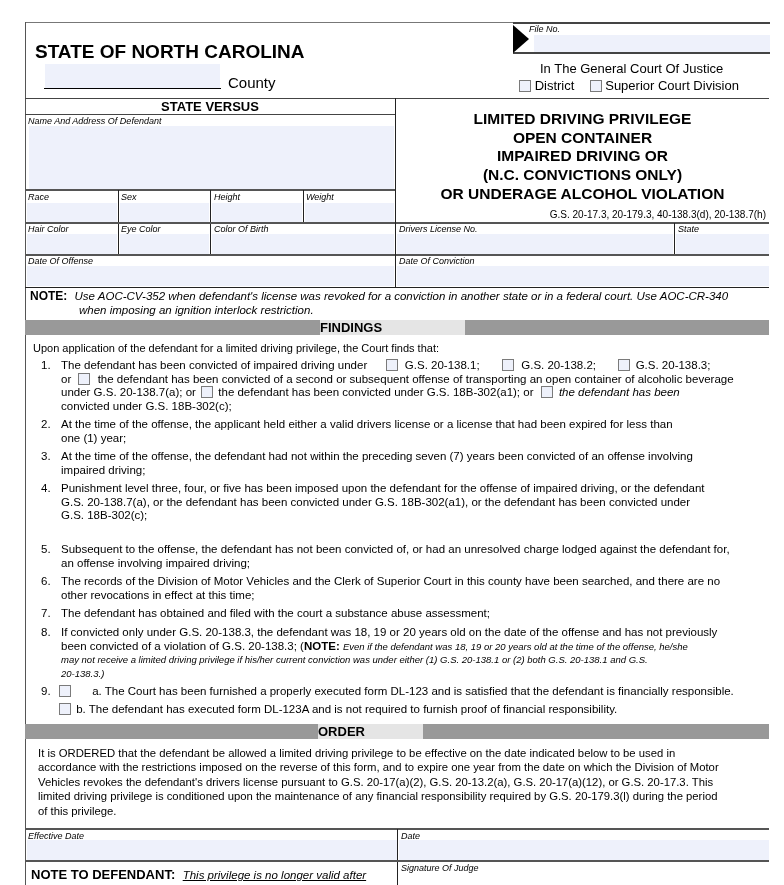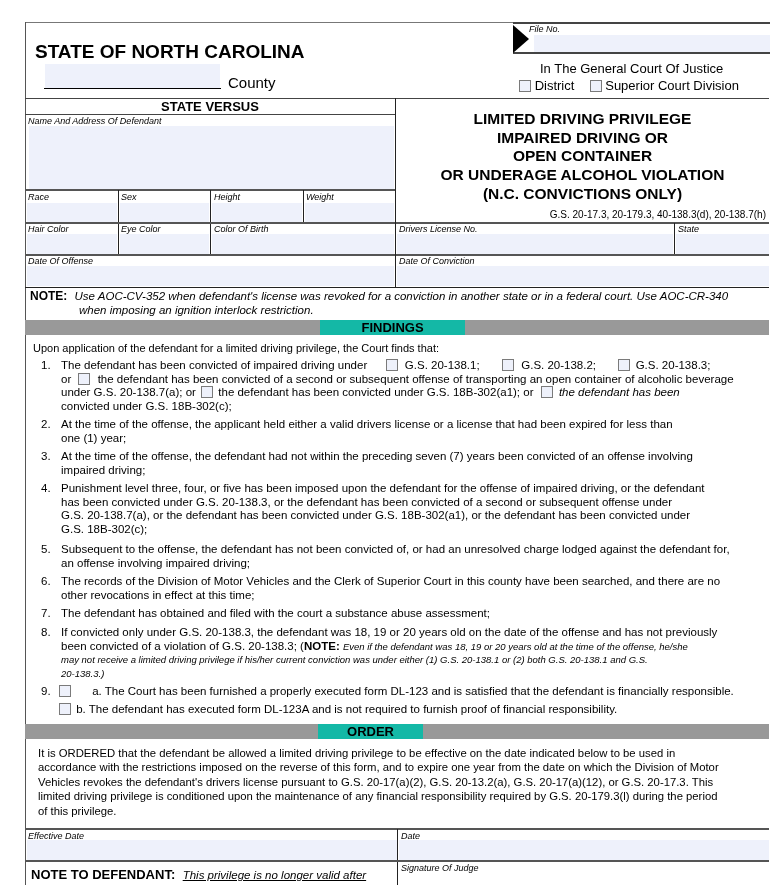--- a/index.html
+++ b/index.html
@@ -8,21 +8,21 @@
   .abs { position:absolute; }
   .fill { background:#eef1fb; }
   .lbl { position:absolute; font-size:9px; font-style:italic; color:#000; white-space:nowrap; }
   .cb { display:inline-block; width:12px; height:12px; border:1px solid #7a7a7a; background:#eef1fb;
         vertical-align:-2px; box-sizing:border-box; }
   .hl { position:absolute; background:#555; height:2px; }
   .vl { position:absolute; background:#222; width:1px; }
   .title-big { font-weight:bold; font-size:19px; }
   .ctr { text-align:center; }
   .graybar { position:absolute; left:25px; width:744px; height:15px; background:#999; }
-  .barlabel { position:absolute; background:#14b8a6; font-weight:bold; font-size:13px; text-align:center; height:15px; line-height:15px; }
+  .barlabel { position:absolute; background:#e5e5e5; font-weight:bold; font-size:13px; height:15px; line-height:15px; }
   .find { position:absolute; left:33px; width:735px; font-size:11px; line-height:13.5px; }
   .item { position:absolute; left:41px; width:725px; font-size:11.5px; line-height:13.5px; }
   .num { position:absolute; left:0; top:0; }
   .itxt { margin-left:20px; }
   .note-small { font-style:italic; font-size:9.5px; }
 </style>
 </head>
 <body>
 
 <div class="hl" style="left:25px;top:22px;width:490px;height:1px;background:#777;"></div>
@@ -76,24 +76,24 @@
 <div class="abs fill" style="left:27px;top:234px;width:90px;height:20px;"></div>
 <div class="abs fill" style="left:120px;top:234px;width:89px;height:20px;"></div>
 <div class="abs fill" style="left:212px;top:234px;width:182px;height:20px;"></div>
 <div class="hl" style="left:25px;top:254px;width:370px;"></div>
 
 <div class="lbl" style="left:28px;top:256px;">Date Of Offense</div>
 <div class="abs fill" style="left:27px;top:266px;width:367px;height:20px;"></div>
 
 <div class="abs ctr" style="left:396px;top:110px;width:373px;font-weight:bold;font-size:15.5px;line-height:18.7px;">
   <div>LIMITED DRIVING PRIVILEGE</div>
+  <div>OPEN CONTAINER</div>
   <div>IMPAIRED DRIVING OR</div>
-  <div>OPEN CONTAINER</div>
+  <div>(N.C. CONVICTIONS ONLY)</div>
   <div>OR UNDERAGE ALCOHOL VIOLATION</div>
-  <div>(N.C. CONVICTIONS ONLY)</div>
 </div>
 <div class="abs" style="right:18px;top:209px;font-size:10px;">G.S. 20-17.3, 20-179.3, 40-138.3(d), 20-138.7(h)</div>
 
 <div class="hl" style="left:396px;top:222px;width:373px;"></div>
 <div class="lbl" style="left:399px;top:224px;">Drivers License No.</div>
 <div class="lbl" style="left:678px;top:224px;">State</div>
 <div class="abs fill" style="left:397px;top:234px;width:276px;height:20px;"></div>
 <div class="abs fill" style="left:676px;top:234px;width:93px;height:20px;"></div>
 <div class="vl" style="left:674px;top:223px;height:31px;"></div>
 <div class="hl" style="left:396px;top:254px;width:373px;"></div>
@@ -149,21 +149,20 @@
   <div class="itxt">one (1) year;</div>
 </div>
 <div class="item" style="top:450px;">
   <span class="num">3.</span>
   <div class="itxt">At the time of the offense, the defendant had not within the preceding seven (7) years been convicted of an offense involving</div>
   <div class="itxt">impaired driving;</div>
 </div>
 <div class="item" style="top:482px;">
   <span class="num">4.</span>
   <div class="itxt">Punishment level three, four, or five has been imposed upon the defendant for the offense of impaired driving, or the defendant</div>
-  <div class="itxt">has been convicted under G.S. 20-138.3, or the defendant has been convicted of a second or subsequent offense under</div>
   <div class="itxt">G.S. 20-138.7(a), or the defendant has been convicted under G.S. 18B-302(a1), or the defendant has been convicted under</div>
   <div class="itxt">G.S. 18B-302(c);</div>
 </div>
 <div class="item" style="top:543px;">
   <span class="num">5.</span>
   <div class="itxt">Subsequent to the offense, the defendant has not been convicted of, or had an unresolved charge lodged against the defendant for,</div>
   <div class="itxt">an offense involving impaired driving;</div>
 </div>
 <div class="item" style="top:575px;">
   <span class="num">6.</span>

